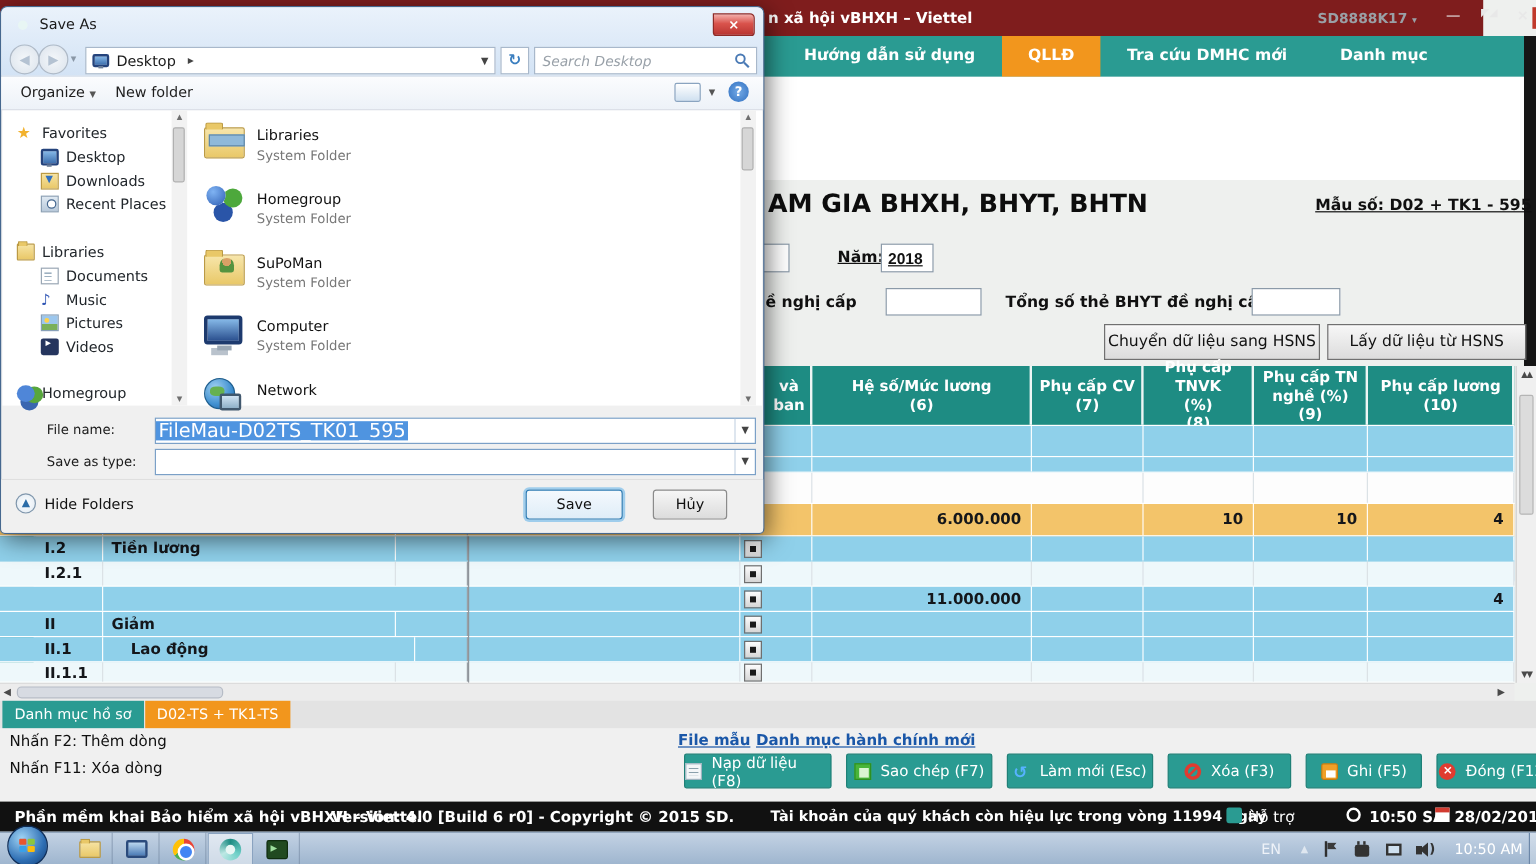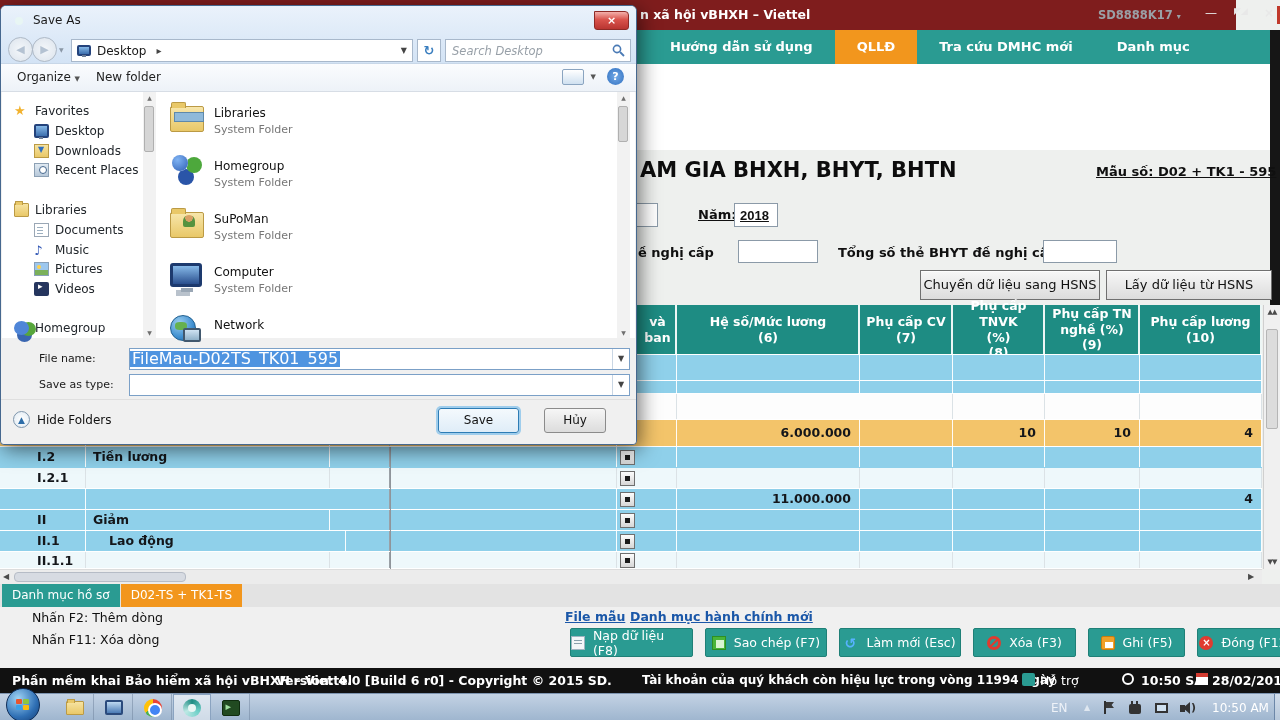--- a/index.html
+++ b/index.html
@@ -41,21 +41,21 @@
   #vscroll .arr { position:absolute; left:0; width:16px; text-align:center; font-size:7px; color:#4a4a4a; letter-spacing:-1px; }
   #vthumb { position:absolute; left:2px; top:24px; width:12px; height:100px; background:#dcdcdc; border:1px solid #b5b5b5; border-radius:2px; }
   #hscroll { left:0; top:569px; width:1262px; height:15px; background:#ececec; border-top:1px solid #dcdcdc; }
   #hthumb { position:absolute; left:14px; top:2px; width:172px; height:10px; background:#d7dbe2; border:1px solid #b6bcc6; border-radius:4px; }
   .harr { position:absolute; top:2px; font-size:8px; color:#4a4a4a; }
 
   
   #tabstrip { left:0; top:584px; width:1280px; height:23px; background:#e3e3e3; }
   .ftab { height:23px; line-height:23px; padding:0 10px; color:#fff; font-size:12px; cursor:pointer; white-space:nowrap; }
   #hints { left:0; top:607px; width:1280px; height:61px; background:#f0f0f0; }
-  .hint { position:absolute; left:8px; font-size:12.5px; color:#101010;margin-left:24px; }
+  .hint { position:absolute; left:8px; font-size:12.5px; color:#101010; }
   .blue-link { position:absolute; top:609px; font-size:12.5px; font-weight:600; color:#1a57a8; text-decoration:underline; cursor:pointer; }
   #actions { left:570px; top:628px; height:29px; display:flex; gap:12px; }
   .act-btn { height:29px; background:#2a9b92; border:1px solid #1f8077; border-radius:2px; color:#fff; font-size:12.5px; display:flex; align-items:center; justify-content:center; gap:8px; cursor:pointer; }
   .aicon { width:14px; height:14px; position:relative; display:inline-block; }
   .ai-load { background:#f4f6f8; border:1px solid #9fb4c0; }
   .ai-load::after { content:""; position:absolute; left:2px; top:3px; width:8px; height:6px; background:repeating-linear-gradient(#8aa0ac 0 1px,transparent 1px 3px); }
   .ai-copy { background:#49b53a; border:1px solid #2e8f22; }
   .ai-copy::after { content:""; position:absolute; left:3px; top:3px; width:8px; height:8px; background:#d9f5d2; }
   .ai-refresh::before { content:"↺"; color:#57b2ff; font-size:14px; font-weight:bold; line-height:14px; }
   .ai-del { border:3px solid #e03b30; border-radius:50%; }

